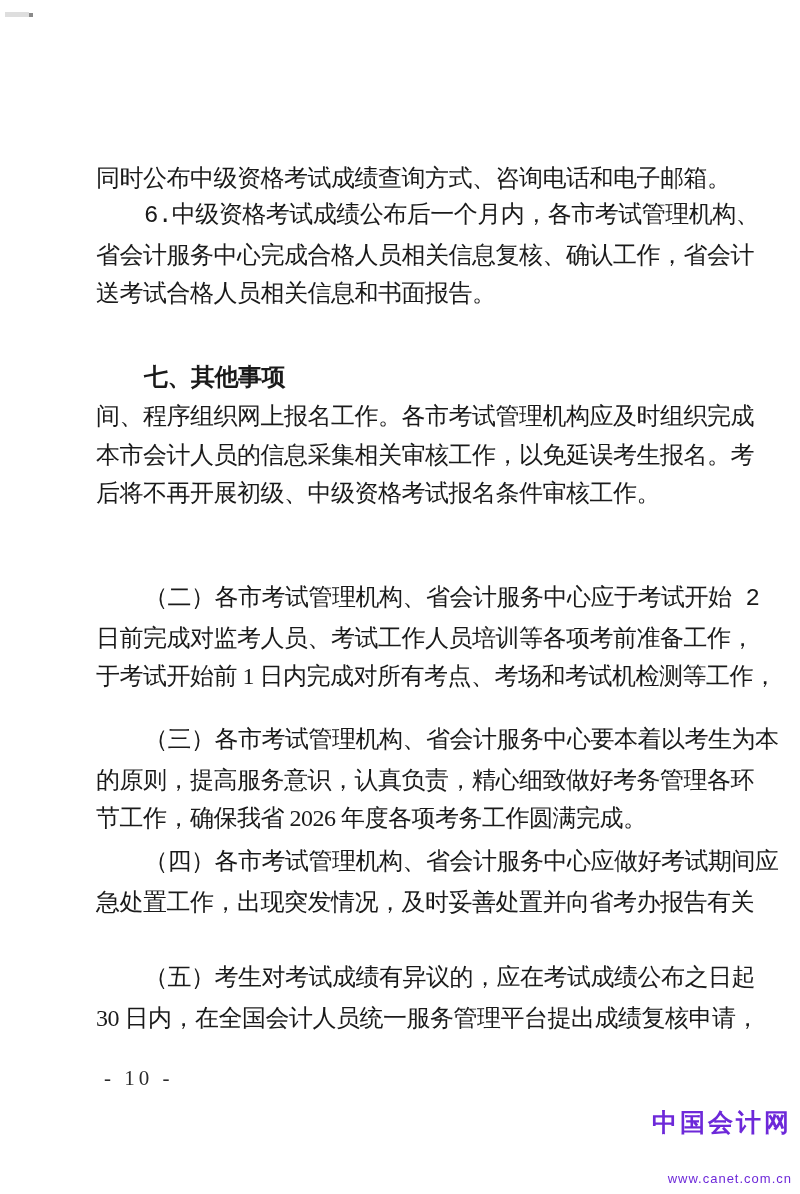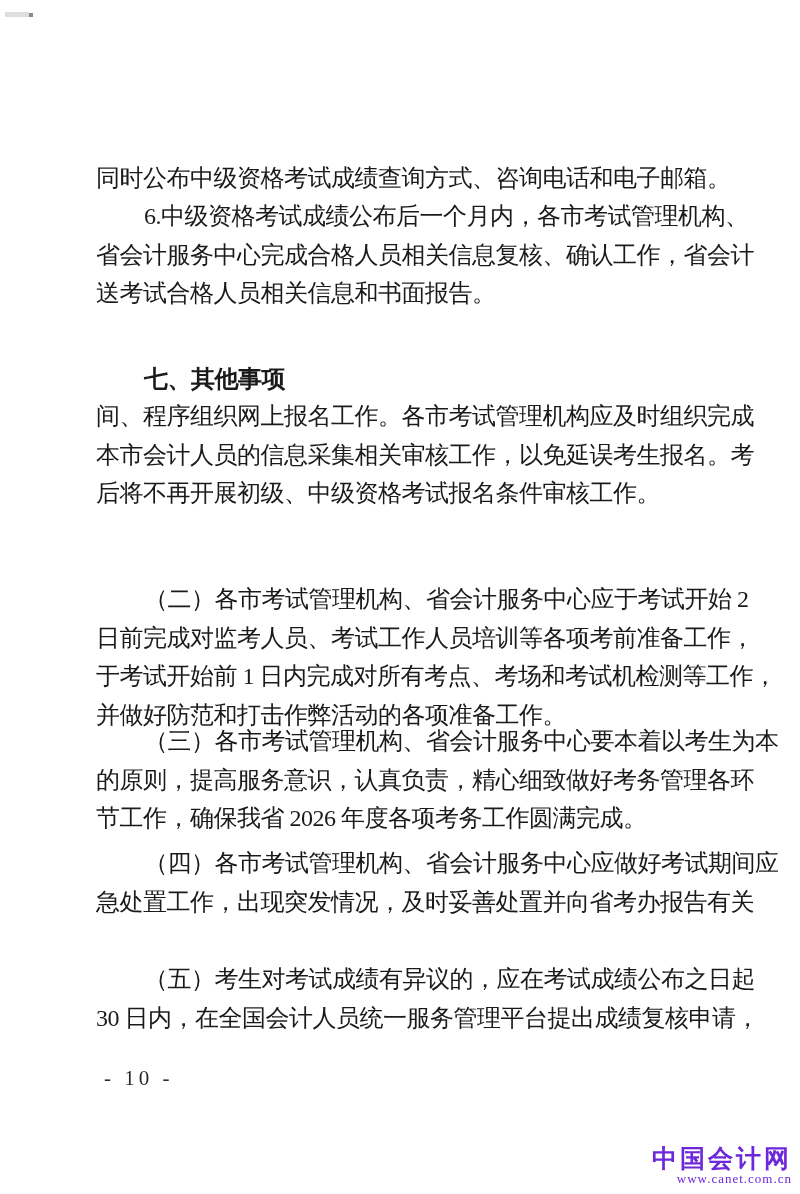--- a/index.html
+++ b/index.html
@@ -31,21 +31,21 @@
     left: 96px;
     width: 628px;
   }
   .line {
     height: 38.5px;
     line-height: 38.5px;
     font-size: 24px;
     letter-spacing: -0.5px;
     white-space: nowrap;
   }
-  .indent { padding-left: 48px; }
+  .indent { padding-left: 48px; font-family: Liberation Mono, monospace; }
   .block-a { top: 159px; }
   .block-b { top: 197px; }
   .heading-block { top: 360px; font-weight: bold; }
   .block-c { top: 397px; }
   .block-d { top: 580px; }
   .block-e { top: 722px; }
   .block-f { top: 844px; }
   .block-g { top: 960px; }
   .page-number {
     position: absolute;
@@ -62,23 +62,24 @@
     color: #6d28d9;
   }
   .wm-name {
     font-size: 25px;
     font-weight: bold;
     letter-spacing: 3px;
     line-height: 26px;
   }
   .wm-url {
     font-size: 13px;
-    font-family: Liberation Serif, serif;
+    font-family: Liberation Sans, sans-serif;
     letter-spacing: 1px;
     line-height: 14px;
+    margin-top: 36px;
   }
 </style>
 </head>
 <body>
 
 <div class="page">
 
   <div class="artifact">
     <span class="artifact-dot"></span>
   </div>
@@ -100,21 +101,20 @@
   <div class="text-block block-c">
     <div class="line">间、程序组织网上报名工作。各市考试管理机构应及时组织完成</div>
     <div class="line">本市会计人员的信息采集相关审核工作，以免延误考生报名。考</div>
     <div class="line">后将不再开展初级、中级资格考试报名条件审核工作。</div>
   </div>
 
   <div class="text-block block-d">
     <div class="line indent">（二）各市考试管理机构、省会计服务中心应于考试开始 2</div>
     <div class="line">日前完成对监考人员、考试工作人员培训等各项考前准备工作，</div>
     <div class="line">于考试开始前 1 日内完成对所有考点、考场和考试机检测等工作，</div>
-    <div class="line">并做好防范和打击作弊活动的各项准备工作。</div>
   </div>
 
   <div class="text-block block-e">
     <div class="line indent">（三）各市考试管理机构、省会计服务中心要本着以考生为本</div>
     <div class="line">的原则，提高服务意识，认真负责，精心细致做好考务管理各环</div>
     <div class="line">节工作，确保我省 2026 年度各项考务工作圆满完成。</div>
   </div>
 
   <div class="text-block block-f">
     <div class="line indent">（四）各市考试管理机构、省会计服务中心应做好考试期间应</div>

